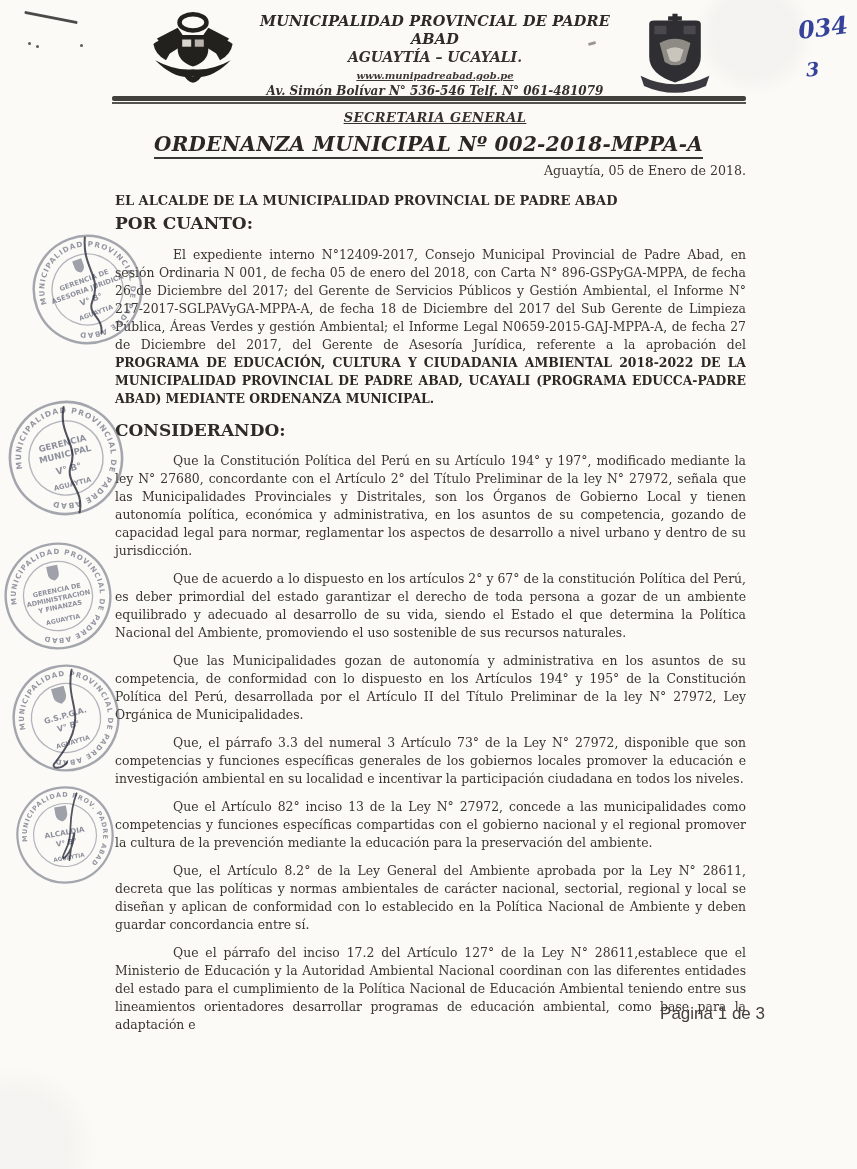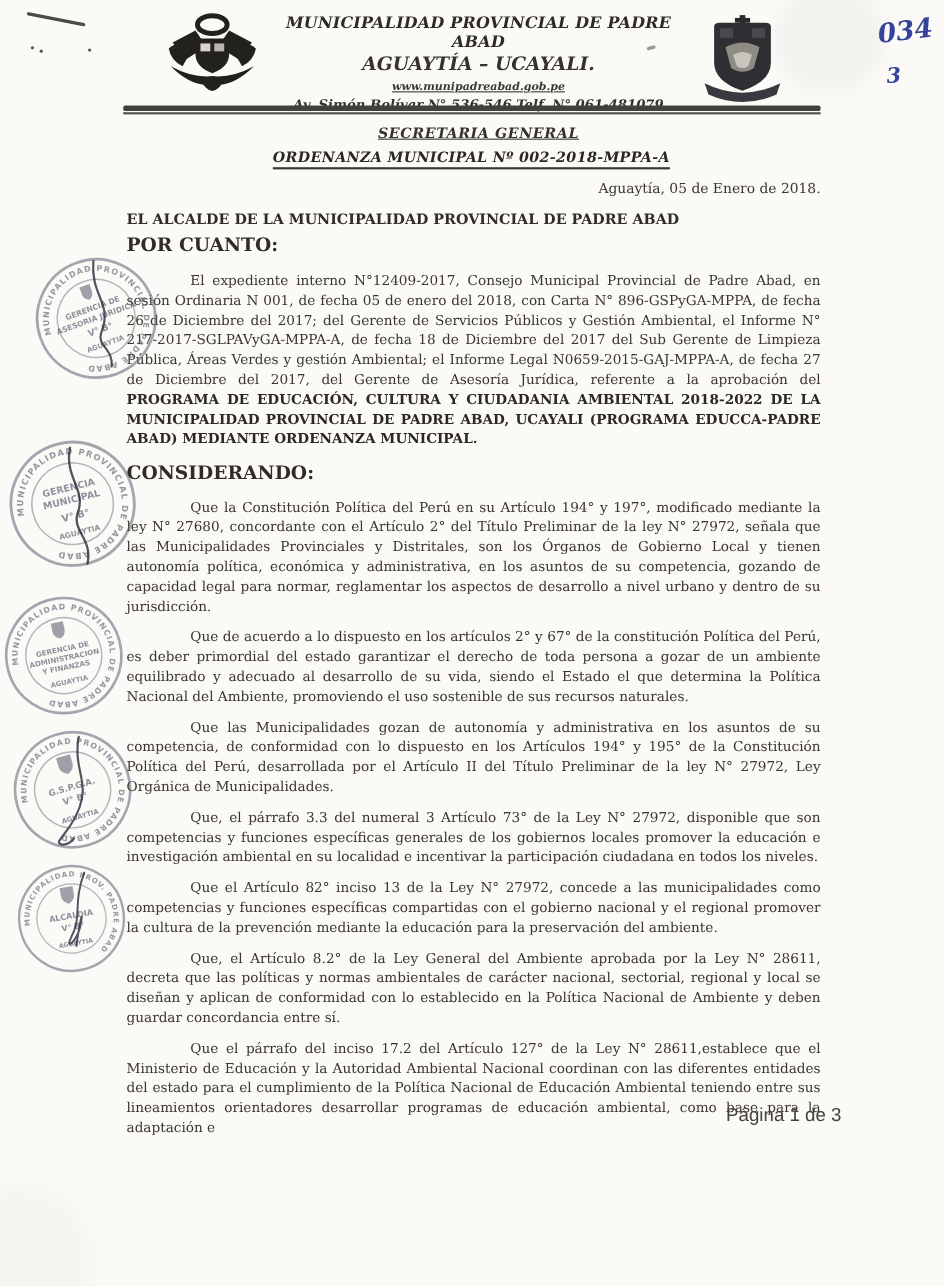--- a/index.html
+++ b/index.html
@@ -13,32 +13,32 @@
     font-family:"DejaVu Serif","Liberation Serif",serif;
     color:#35322e;
   }
   
   .hdr{position:absolute;top:6px;left:0;width:100%;height:92px;}
   .emblem-left{position:absolute;left:148px;top:2px;width:90px;height:90px;}
   .emblem-right{position:absolute;left:628px;top:6px;width:94px;height:86px;}
   .hdr-center{position:absolute;left:250px;top:6px;width:370px;text-align:center;
     font-style:italic;font-weight:bold;line-height:1.25;}
   .org-name{font-size:14.5px;letter-spacing:.2px;color:#2e2b27;}
-  .org-loc{font-size:17px;margin-top:1px;}
+  .org-loc{font-size:14px;margin-top:1px;}
   .org-web{font-size:10px;text-decoration:underline;margin-top:3px;color:#3b3833;}
   .org-addr{font-size:12px;margin-top:2px;font-style:italic;}
   .org-office{font-size:13px;text-decoration:underline;margin-top:11px;letter-spacing:.5px;}
   .double-rule{position:absolute;top:96px;left:112px;width:634px;height:9px;}
   .double-rule .r1{height:5px;background:#42403c;border-radius:2px;}
   .double-rule .r2{height:2px;background:#55534e;margin-top:1px;}
   
   .motto{position:absolute;top:108px;left:0;width:100%;text-align:center;
     font-style:italic;font-weight:bold;font-size:15.5px;color:#2f2c28;letter-spacing:.2px;}
   .doc-title{position:absolute;top:132px;left:0;width:100%;text-align:center;}
-  .doc-title span{display:inline-block;font-style:italic;font-weight:bold;font-size:13px;
+  .doc-title span{display:inline-block;font-style:italic;font-weight:bold;font-size:20px;
     border-bottom:2.5px solid #3a3834;padding-bottom:1px;letter-spacing:.3px;color:#2b2823;}
   
   .doc-body{position:absolute;top:160px;left:115px;width:631px;
     font-size:12.4px;line-height:1.45;text-align:justify;color:#3a362f;}
   .date-line{text-align:right;margin:2px 0 12px 0;font-size:12.6px;}
   .issuer{font-weight:bold;margin:0 0 0 0;font-size:13px;color:#2f2b26;}
   .label{font-weight:bold;margin:0 0 10px 0;font-size:17px;color:#2f2b26;}
   .doc-body p{margin:0 0 10px 0;text-indent:58px;}
   .doc-body p b{font-weight:bold;color:#2c2822;}
   .considerando{margin:4px 0 10px 0;}

